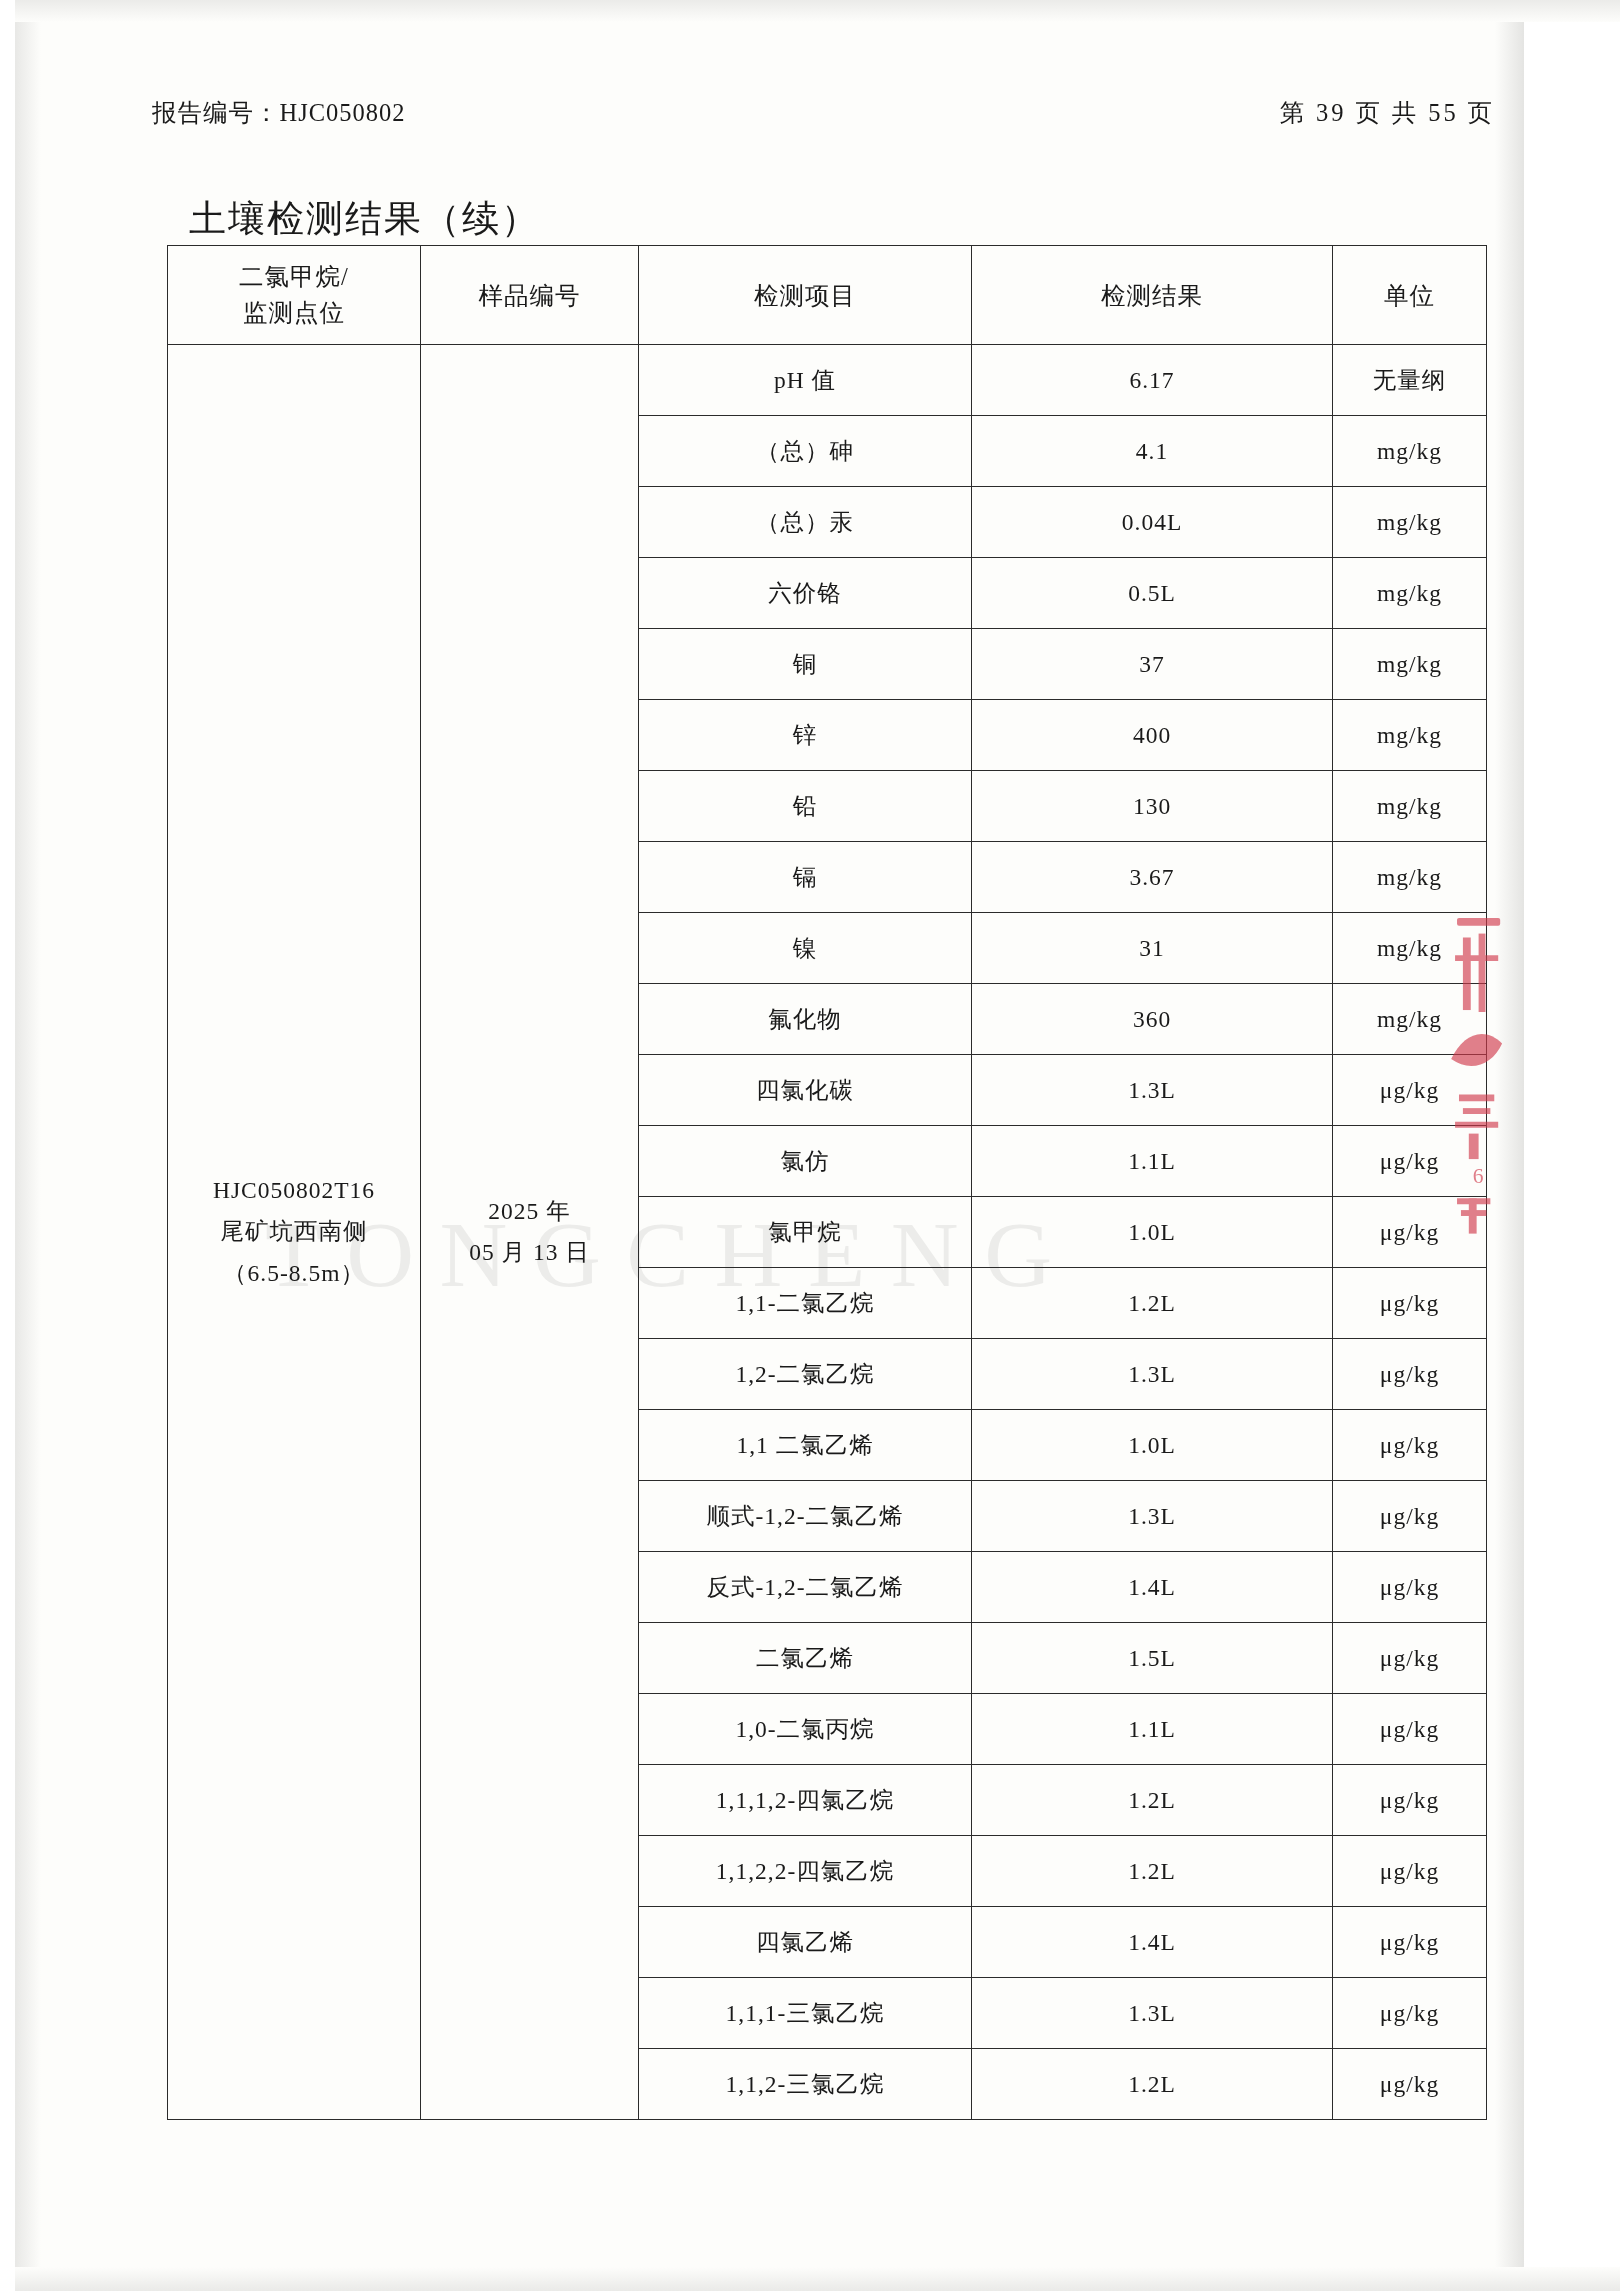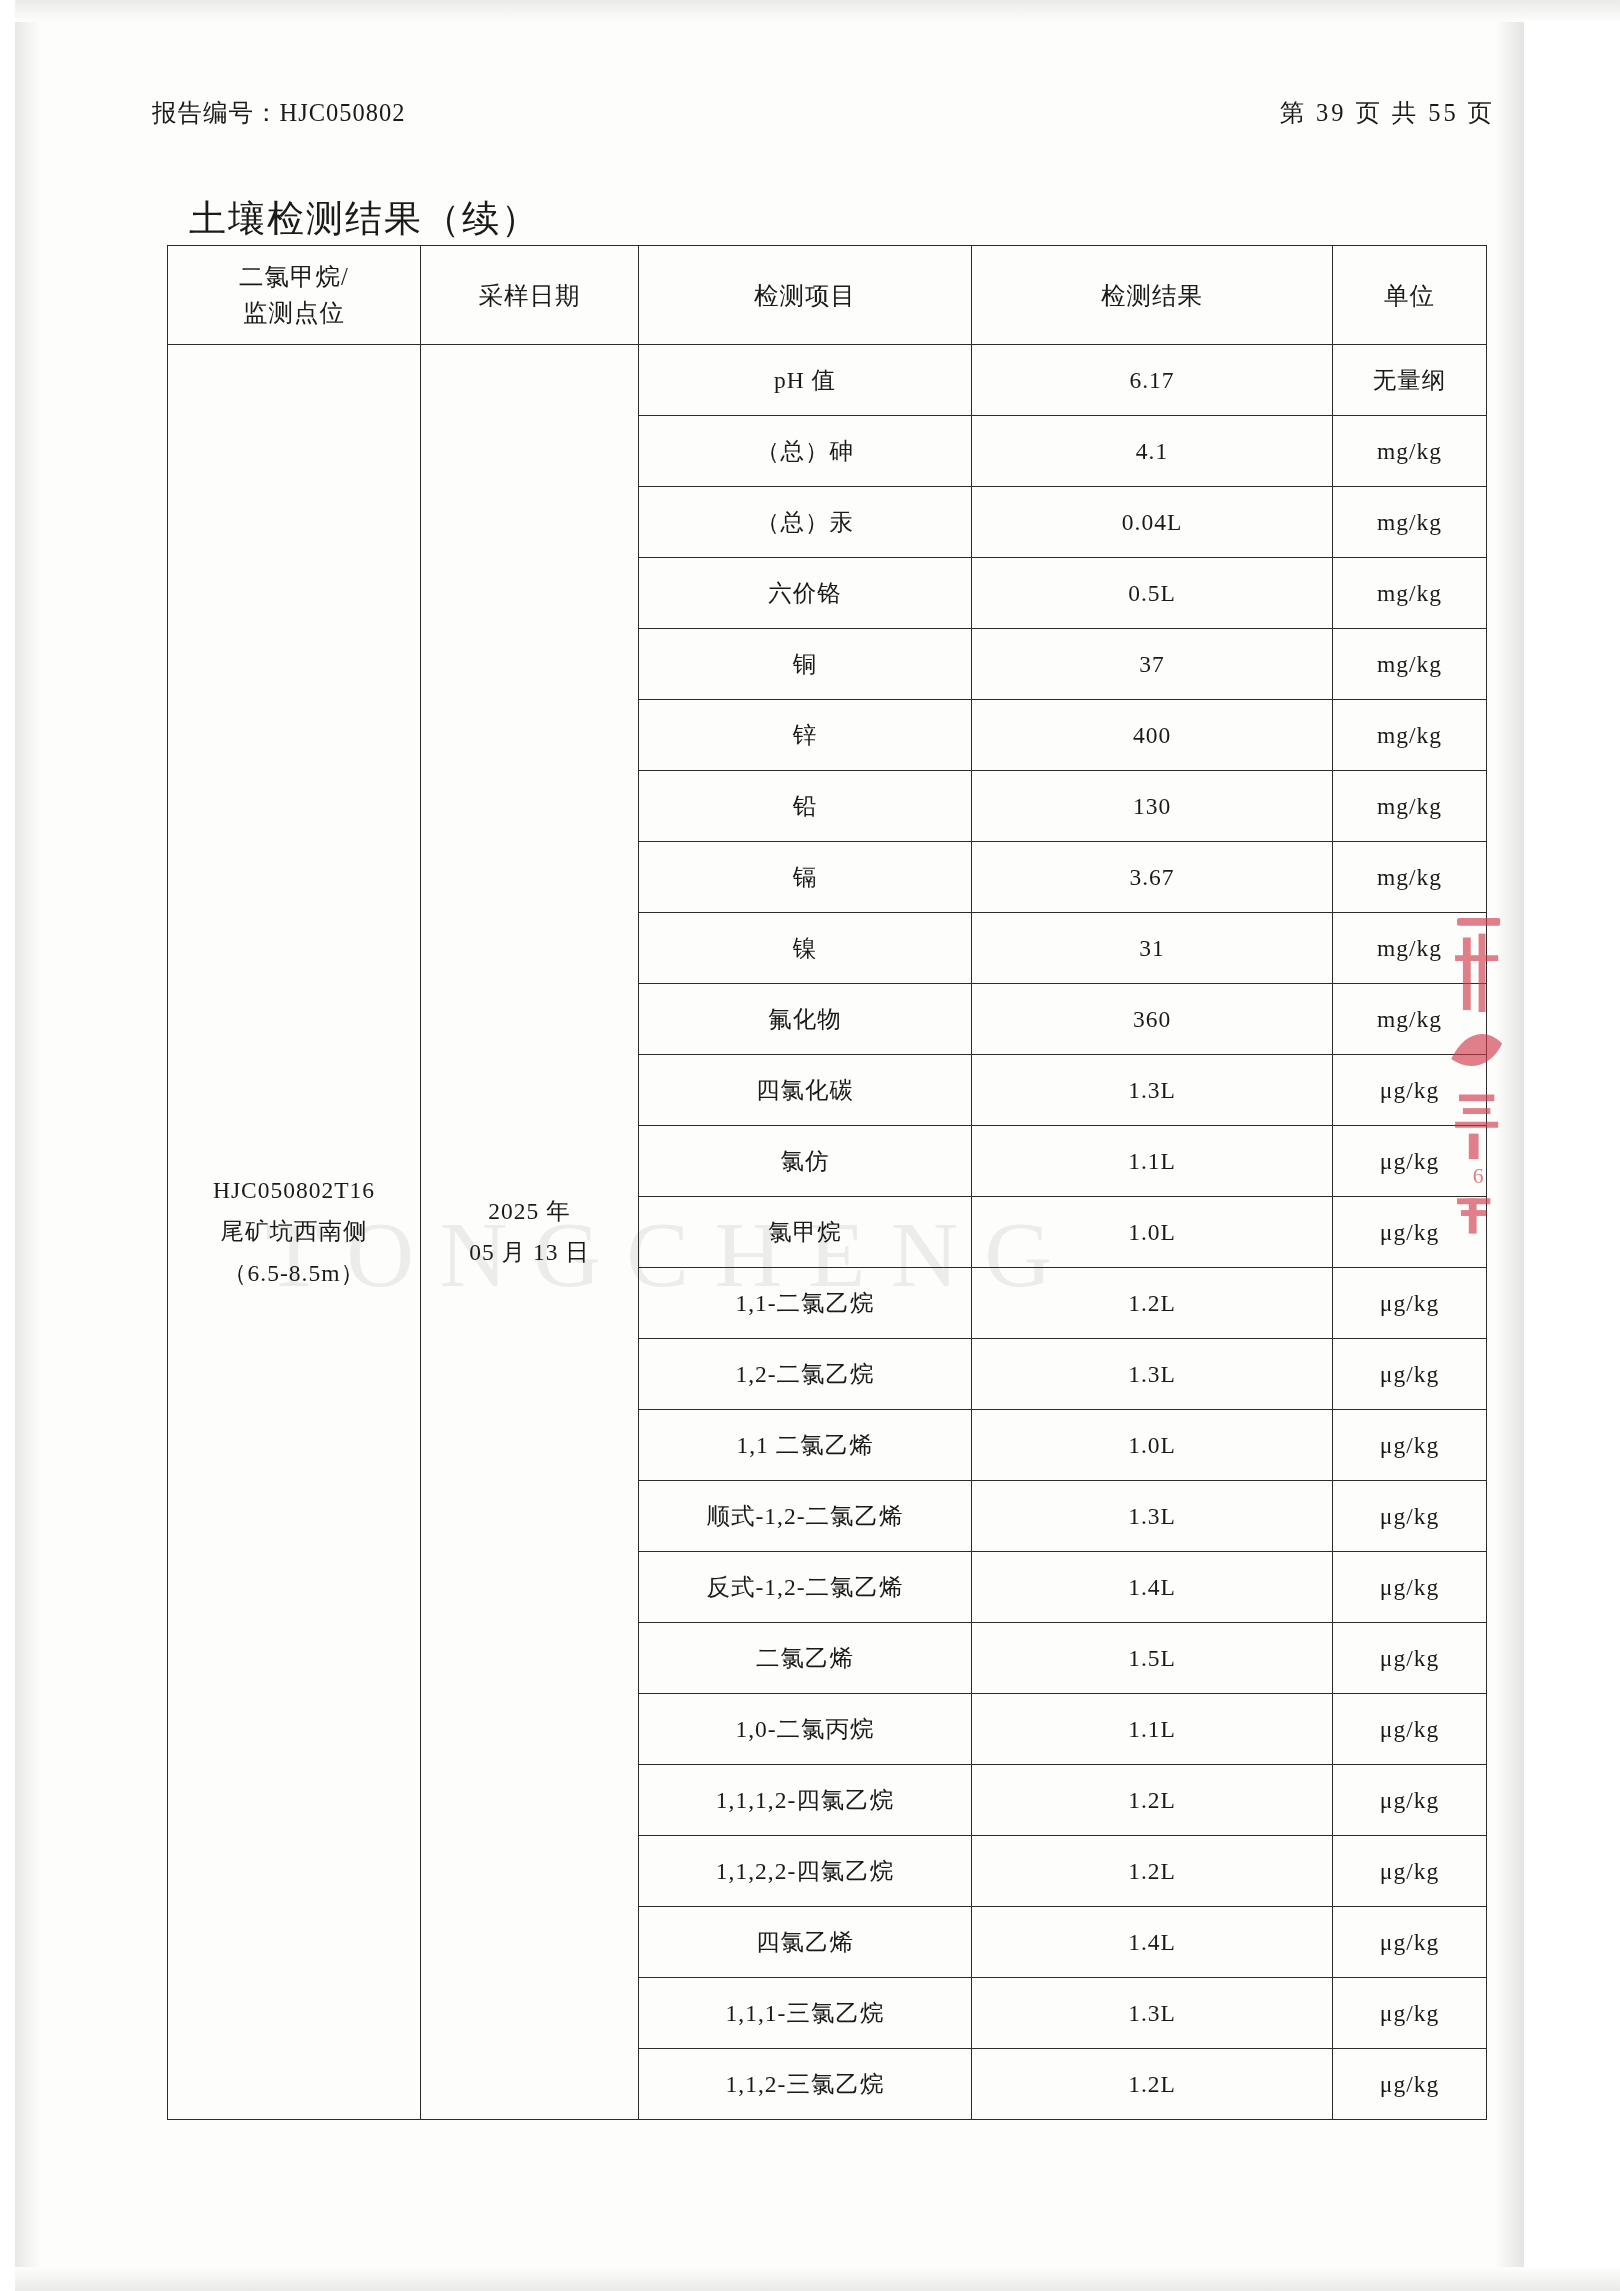--- a/index.html
+++ b/index.html
@@ -169,21 +169,21 @@
       <col class="col-unit">
     </colgroup>
     <thead>
       <tr>
         <th>
           <div class="hdr-two-line">
             <div>二氯甲烷/</div>
             <div>监测点位</div>
           </div>
         </th>
-        <th>采样日期</th>
+        <th>样品编号</th>
         <th>检测项目</th>
         <th>检测结果</th>
         <th>单位</th>
       </tr>
     </thead>
     <tbody>
       <tr>
         <td rowspan="25" class="sample-cell">
           <div>HJC050802T16</div>
           <div>尾矿坑西南侧</div>

